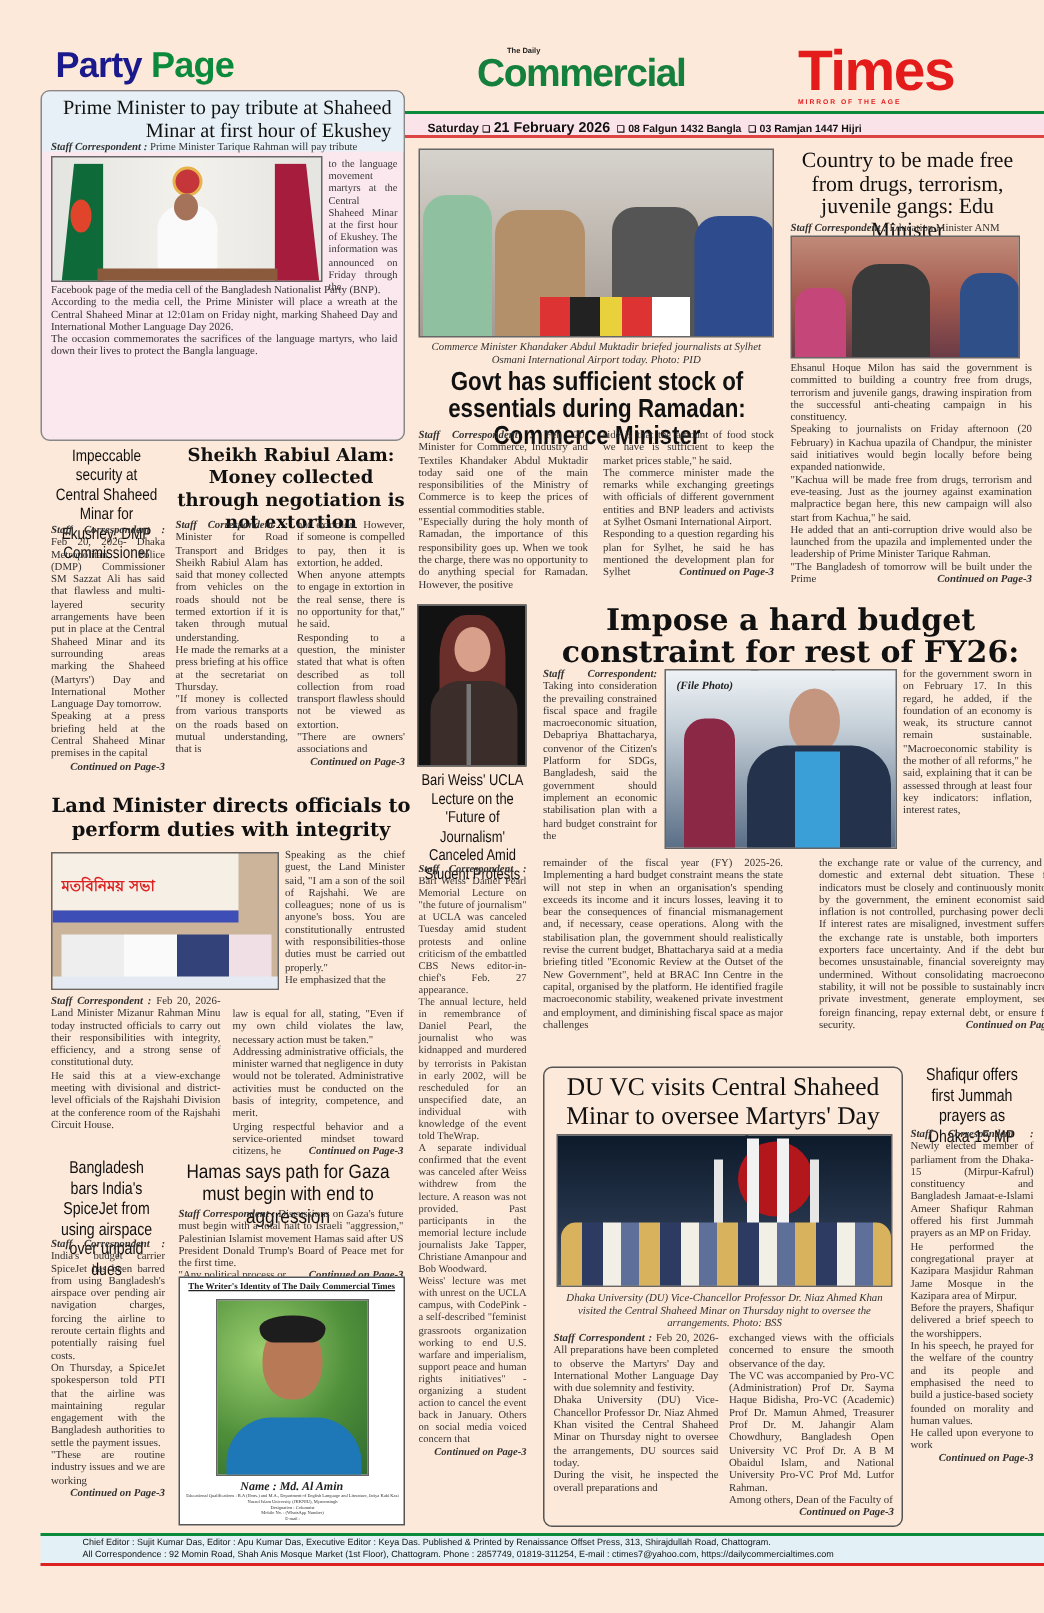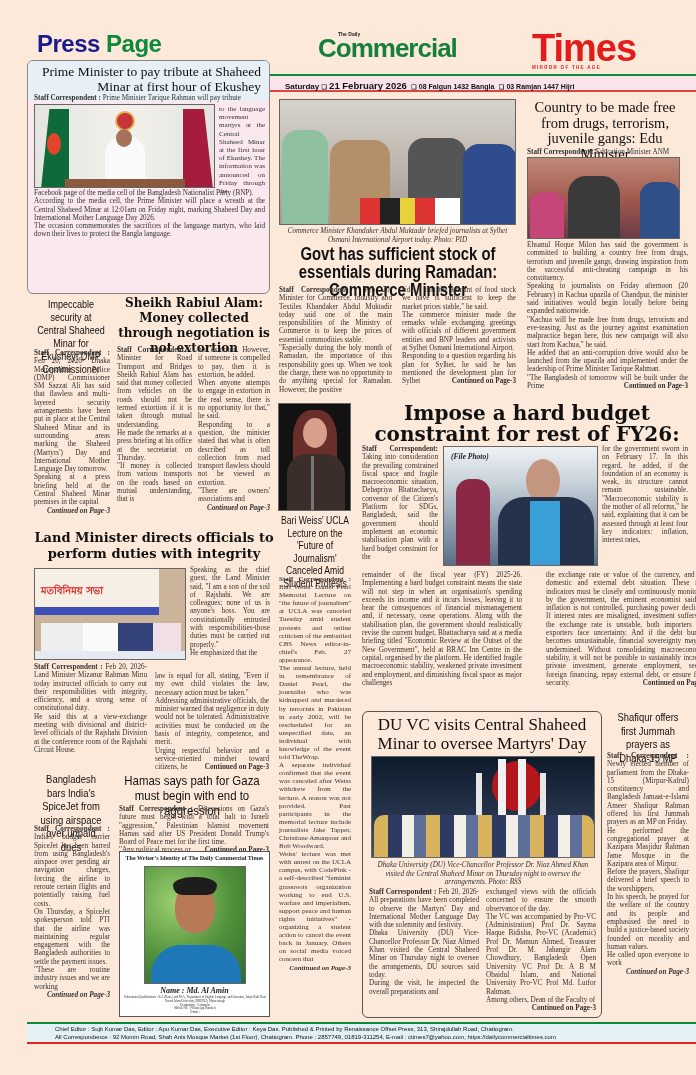--- a/index.html
+++ b/index.html
@@ -1,32 +1,32 @@
 <!DOCTYPE html>
 <html><head>
 <meta charset="utf-8">
 <style>
 *{box-sizing:border-box;margin:0;padding:0}
 body{width:696px;height:1075px;background:#fde9d9;font-family:"DejaVu Serif",serif;color:#222;position:relative;overflow:hidden}
 .abs{position:absolute}
 .serif{font-family:"Liberation Serif",serif}
 .body-text{font-family:"Liberation Serif",serif;font-size:7.2px;line-height:8.3px;text-align:justify;color:#333}
 .body-text p{margin:0}
-.sc{font-weight:bold}
+.sc{font-style:italic;font-weight:bold}
 .cont{font-style:italic;font-weight:bold;text-align:right;display:block}
 .hl-serif{font-family:"DejaVu Serif",serif;font-weight:bold;color:#111;text-align:center}
 .hl-narrow{font-family:"Liberation Sans Narrow","Liberation Sans",sans-serif;font-weight:bold;text-align:center;color:#111;transform:scaleX(0.85);transform-origin:center}
 .photo{border:1px solid #666;overflow:hidden}
 .caption{font-family:"Liberation Serif",serif;font-style:italic;font-size:7.2px;line-height:8.5px;text-align:center;color:#333}
 </style>
 </head>
 <body>
 
 <div class="abs" style="left:37px;top:30px;font-family:'Liberation Sans',sans-serif;font-weight:bold;font-size:24px;letter-spacing:-0.5px">
-  <span style="color:#1a1a8c">Press</span>
+  <span style="color:#1a1a8c">Party</span>
   <span style="color:#0a8a3a">Page</span>
 </div>
 
 <div class="abs" style="left:318px;top:28px;width:360px;height:46px">
   <span class="abs" style="left:20px;top:3px;font-family:'Liberation Sans',sans-serif;font-weight:bold;font-size:5px;color:#222">The Daily</span>
   <span class="abs" style="left:0;top:0;font-family:'Liberation Sans',sans-serif;font-weight:bold;font-size:26px;color:#15803d;letter-spacing:-1px;line-height:40px">Commercial</span>
   <span class="abs" style="left:214px;top:0;font-family:'Liberation Sans',sans-serif;font-weight:bold;font-size:38px;color:#e31b1b;letter-spacing:-1px;line-height:40px">Times</span>
   <span class="abs" style="left:214px;top:37px;font-family:'Liberation Sans',sans-serif;font-weight:bold;font-size:4.5px;color:#e31b1b;letter-spacing:1.3px">MIRROR OF THE AGE</span>
 </div>
 

